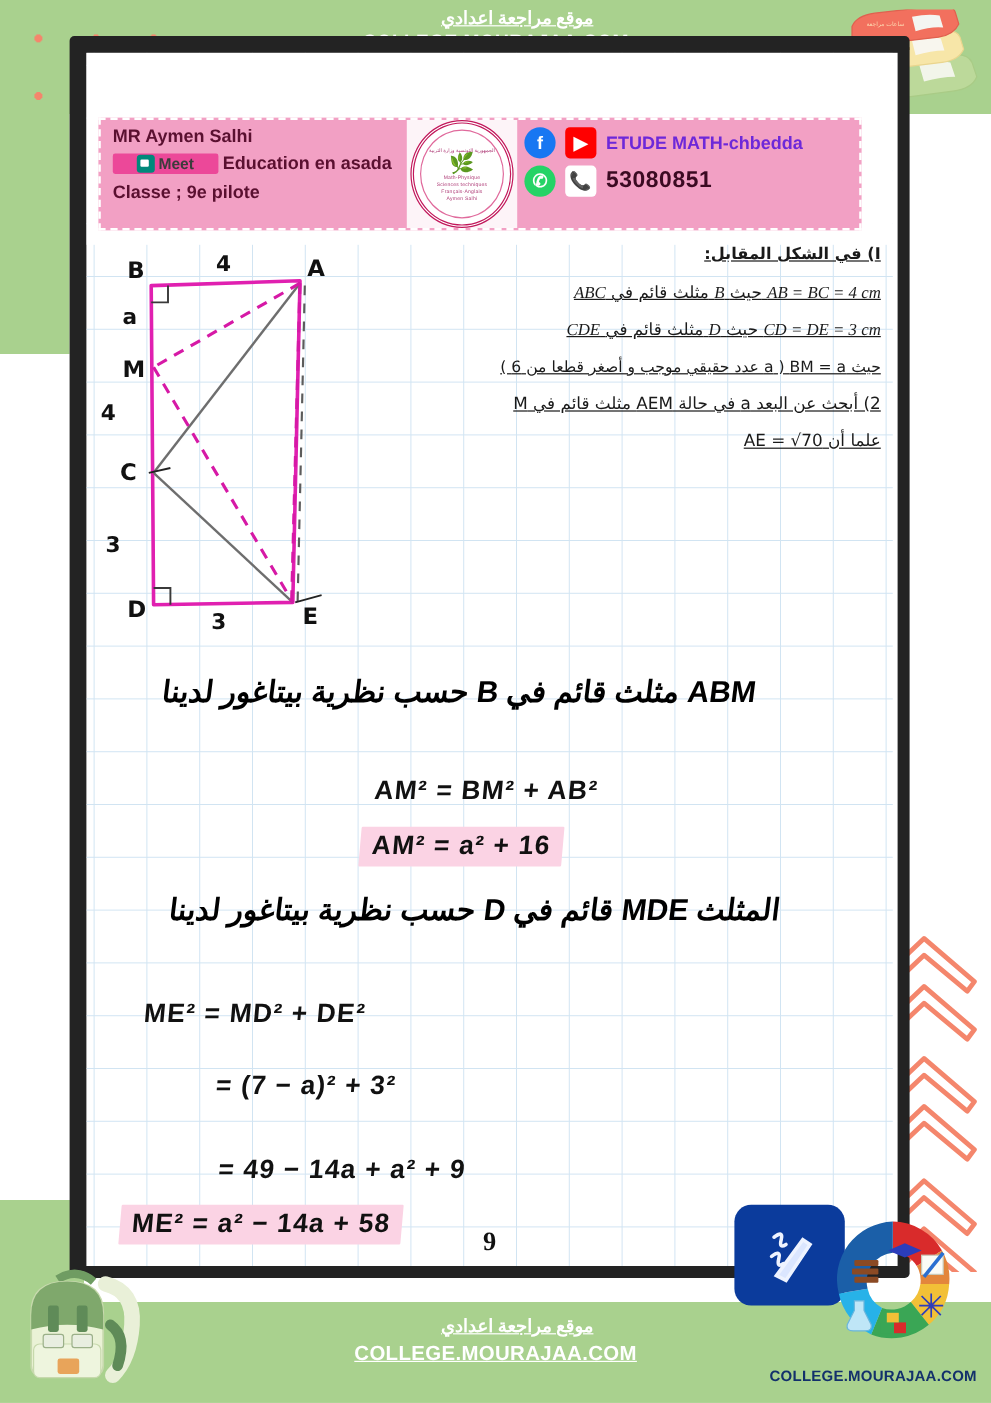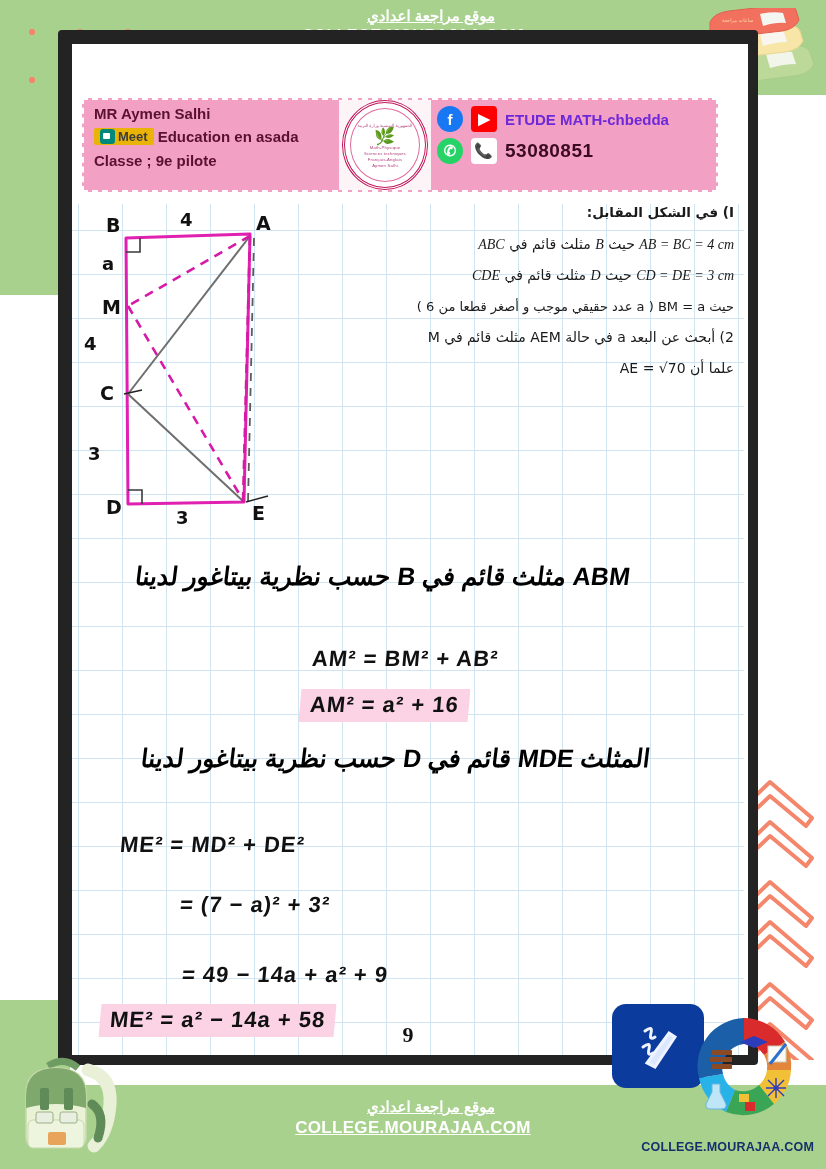--- a/index.html
+++ b/index.html
@@ -47,21 +47,21 @@
     position:absolute;left:10px;top:54px;width:636px;height:94px;
     background:#f2a0c4;
     border:2px dashed #ffffff;
     box-sizing:border-box;
     display:flex;align-items:stretch;
   }
   .banner-left{width:255px;padding:5px 0 0 10px;box-sizing:border-box;}
   .b-line{color:#5a1030;font-weight:bold;font-size:15px;line-height:17px;margin-bottom:6px;white-space:nowrap;}
   .b-line.meet{display:flex;align-items:center;gap:4px;margin-bottom:7px;}
   .meet-badge{
-    background:#eab308;border-radius:2px;padding:0 6px;font-size:13px;color:#3c3c3c;font-weight:bold;
+    background:#ec4899;border-radius:2px;padding:0 20px;font-size:13px;color:#3c3c3c;font-weight:bold;
     display:inline-flex;align-items:center;gap:3px;
   }
   .meet-dot{width:15px;height:15px;background:#00897b;border-radius:3px;display:inline-block;position:relative;}
   .meet-dot::after{content:"";position:absolute;left:3px;top:4px;width:7px;height:6px;background:#fff;border-radius:1px;}
   .banner-seal{width:92px;display:flex;align-items:center;justify-content:center;background:#fdf4f8;}
   .seal{
     width:80px;height:84px;border-radius:50%;
     border:3px double #c2185b;background:#fff;
     display:flex;flex-direction:column;align-items:center;justify-content:center;
     overflow:hidden;
@@ -82,21 +82,21 @@
   .ic-ph{background:#ffffff;color:#111;}
   .br-text{color:#6d28d9;font-weight:bold;font-size:15px;white-space:nowrap;}
   .br-num{color:#3b0a22;font-weight:bold;font-size:19px;letter-spacing:.5px;}
 
   
   .figure{position:absolute;left:8px;top:158px;width:225px;height:330px;}
 
   
   .statement{
     position:absolute;left:230px;top:160px;width:432px;
-    direction:rtl;text-align:right;color:#1a1a1a;
+    direction:rtl;text-align:right;color:#1a1a1a;text-decoration:underline;
   }
   .st-head{font-size:13.5px;font-weight:bold;margin-bottom:9px;font-family:"DejaVu Sans",sans-serif;}
   .st-line{font-size:14px;line-height:31px;font-family:"DejaVu Sans",sans-serif;white-space:nowrap;}
   .ltr{direction:ltr;unicode-bidi:isolate;font-family:"Liberation Serif",serif;font-style:italic;}
   .st-sub{font-size:13px;}
 
   
   .hand{position:absolute;left:0;top:500px;width:672px;height:510px;}
   .hw-ar{
     position:absolute;direction:rtl;text-align:right;
@@ -113,21 +113,21 @@
     position:absolute;left:0;right:0;top:478px;text-align:center;
     font-size:22px;font-weight:bold;color:#111;font-family:"Liberation Serif",serif;
   }
 
   
   .top-wm{
     position:absolute;left:0;top:6px;width:826px;text-align:center;line-height:20px;
   }
   .wm-ar{
     color:#ffffff;font-size:15px;font-weight:bold;text-decoration:underline;
-    font-family:Liberation Sans, sans-serif;
+    font-family:Liberation Serif, serif;
     padding-left:36px;
   }
   .wm-en{
     color:#ffffff;font-size:16px;font-weight:bold;text-decoration:underline;letter-spacing:.3px;
   }
   .bot-wm{position:absolute;left:0;top:1096px;width:826px;text-align:center;line-height:21px;}
   .bot-wm .wm-ar{color:#ffffff;font-size:15px;}
   .bot-wm .wm-en{color:#ffffff;font-size:17px;}
   .corner-wm{
     position:absolute;right:12px;top:1140px;

